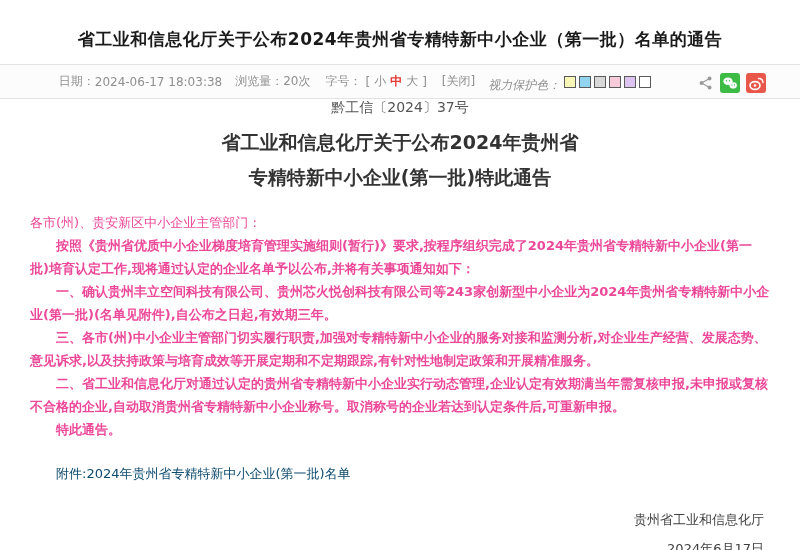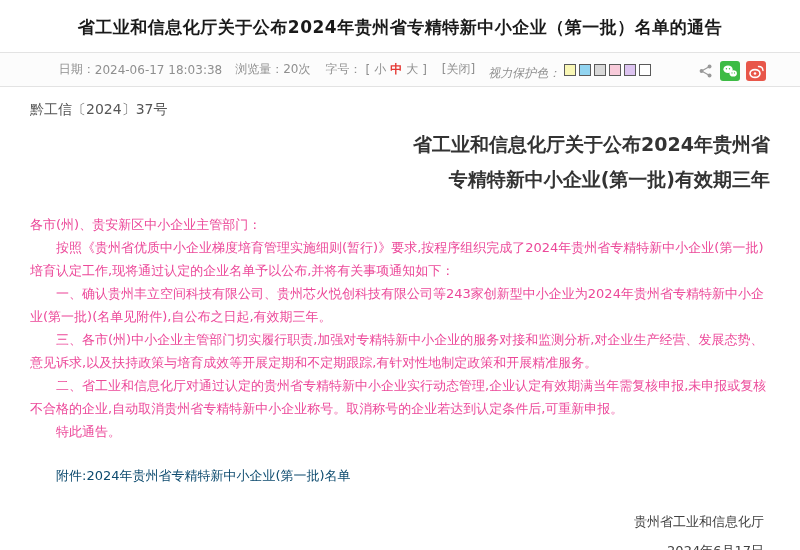--- a/index.html
+++ b/index.html
@@ -1,20 +1,20 @@
 <!DOCTYPE html>
 <html><head>
 <meta charset="utf-8">
 <style>
   * { box-sizing: border-box; margin: 0; padding: 0; }
   html, body { width: 800px; height: 550px; background: #ffffff; overflow: hidden; }
   body { font-family: "DejaVu Sans", "Liberation Sans", sans-serif; }
 
   .page-title {
-    padding-top: 16px;
+    padding-top: 28px;
     text-align: center;
     font-size: 17px;
     font-weight: bold;
     color: #1a1a1a;
     letter-spacing: 0.5px;
   }
 
   .meta-bar {
     margin-top: 13px;
     height: 35px;
@@ -55,41 +55,41 @@
     height: 35px;
     display: flex;
     align-items: center;
     gap: 6px;
   }
   .share-btn { cursor: pointer; display: inline-flex; }
 
   .content { padding: 0 30px; }
 
   .doc-number {
-    margin-top: 14px;
+    text-align: center;
     font-size: 14px;
     color: #555555;
   }
   .doc-title {
     margin-top: 8px;
-    text-align: right;
+    text-align: center;
     font-size: 19px;
     font-weight: bold;
     color: #333333;
     line-height: 35px;
   }
 
   .doc-body {
     margin-top: 16px;
     font-size: 13px;
     color: #ec4899;
     line-height: 23px;
   }
   .salutation { text-indent: 0; }
-  .para { text-indent: 2em; }
+  .para { text-indent: 2em; font-weight: bold; }
 
   .attachment {
     margin-top: 24px;
     font-size: 13px;
     color: #0c4a6e;
     text-indent: 2em;
   }
 
   .signature-block {
     margin-top: 28px;
@@ -165,21 +165,21 @@
         <path d="M12.5 5.5 q4.2 -0.2 4.5 4" fill="none" stroke="#ffffff" stroke-width="1.4" stroke-linecap="round"></path>
       </svg>
     </span>
   </div>
 </div>
 
 <div class="content">
   <div class="doc-number">黔工信〔2024〕37号</div>
   <div class="doc-title">
     <div>省工业和信息化厅关于公布2024年贵州省</div>
-    <div>专精特新中小企业(第一批)有效期三年</div>
+    <div>专精特新中小企业(第一批)特此通告</div>
   </div>
 
   <div class="doc-body">
     <p class="salutation">各市(州)、贵安新区中小企业主管部门：</p>
     <p class="para">按照《贵州省优质中小企业梯度培育管理实施细则(暂行)》要求,按程序组织完成了2024年贵州省专精特新中小企业(第一批)培育认定工作,现将通过认定的企业名单予以公布,并将有关事项通知如下：</p>
     <p class="para">一、确认贵州丰立空间科技有限公司、贵州芯火悦创科技有限公司等243家创新型中小企业为2024年贵州省专精特新中小企业(第一批)(名单见附件),自公布之日起,有效期三年。</p>
     <p class="para">三、各市(州)中小企业主管部门切实履行职责,加强对专精特新中小企业的服务对接和监测分析,对企业生产经营、发展态势、意见诉求,以及扶持政策与培育成效等开展定期和不定期跟踪,有针对性地制定政策和开展精准服务。</p>
     <p class="para">二、省工业和信息化厅对通过认定的贵州省专精特新中小企业实行动态管理,企业认定有效期满当年需复核申报,未申报或复核不合格的企业,自动取消贵州省专精特新中小企业称号。取消称号的企业若达到认定条件后,可重新申报。</p>
     <p class="para">特此通告。</p>
   </div>

